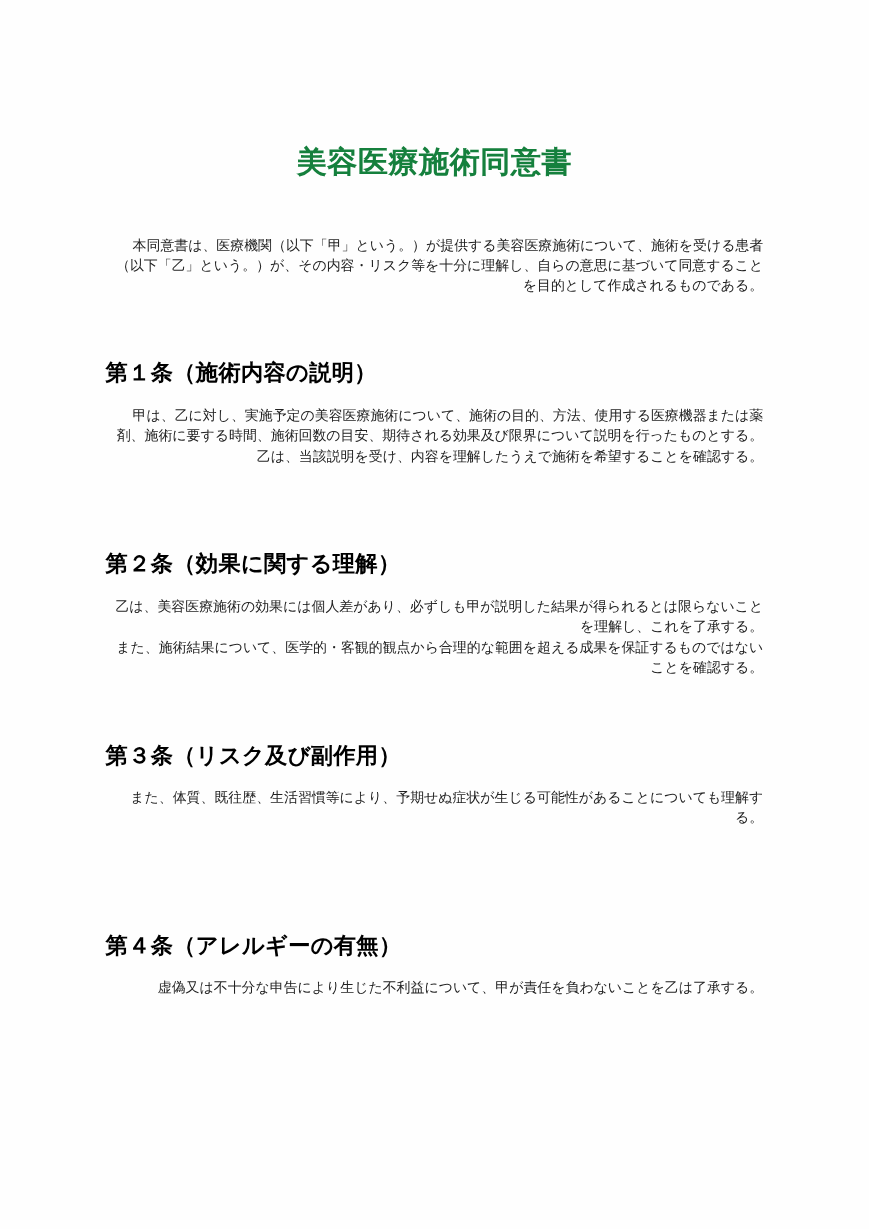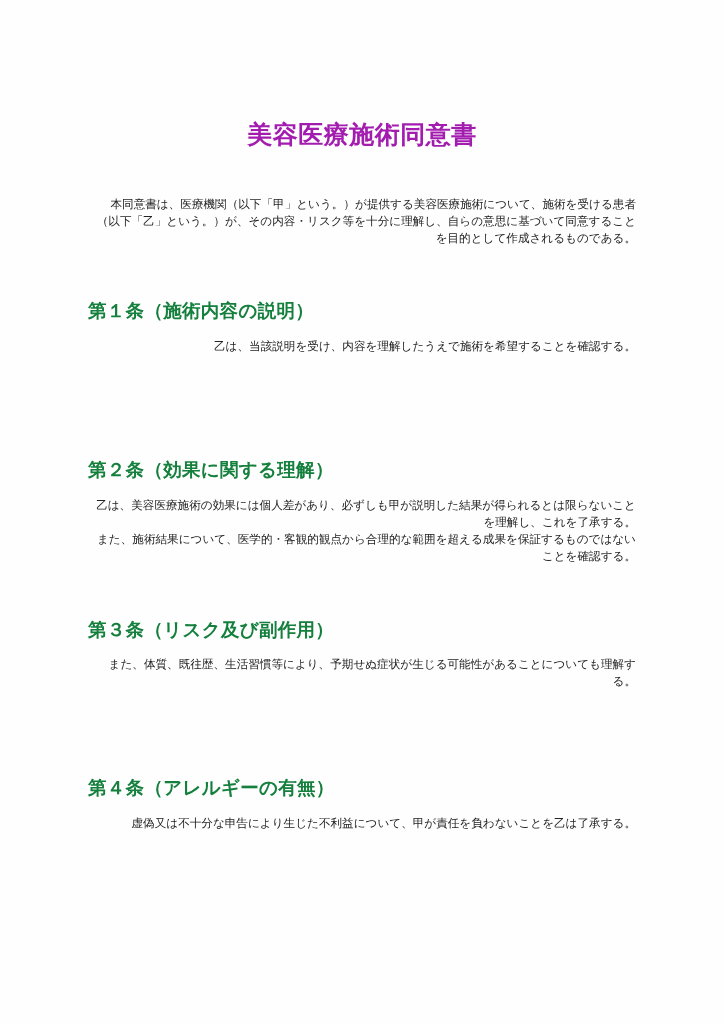--- a/index.html
+++ b/index.html
@@ -1,36 +1,37 @@
 <!DOCTYPE html>
 <html><head>
 <meta charset="utf-8">
 <style>
   html, body { margin: 0; padding: 0; background: #ffffff; }
   body { width: 724px; height: 1024px; position: relative; overflow: hidden;
          font-family: "DejaVu Sans", "Liberation Sans", sans-serif; color: #1a1a1a; }
   .page { position: absolute; left: 0; top: 0; width: 724px; height: 1024px; background: #fefefe; }
   .title { position: absolute; left: 0; width: 724px; top: 118px; text-align: center;
-           font-size: 25px; font-weight: bold; letter-spacing: 0.5px; color: #a21caf; }
+           font-size: 25px; font-weight: bold; letter-spacing: 0.5px; color: #15803d; }
   .para { position: absolute; left: 88px; width: 548px; font-size: 11.6px; line-height: 17px; color: #222; text-align: right; }
   .para p { margin: 0; }
-  .heading { position: absolute; left: 88px; font-size: 18.5px; font-weight: bold; color: #15803d; letter-spacing: 0.3px; text-align: right; }
+  .heading { position: absolute; left: 88px; font-size: 18.5px; font-weight: bold; color: #000000; letter-spacing: 0.3px; text-align: right; }
 </style>
 </head>
 <body>
 
 <div class="page">
   <div class="title">美容医療施術同意書</div>
 
   <div class="para" style="top:196px;">
     <p>本同意書は、医療機関（以下「甲」という。）が提供する美容医療施術について、施術を受ける患者（以下「乙」という。）が、その内容・リスク等を十分に理解し、自らの意思に基づいて同意することを目的として作成されるものである。</p>
   </div>
 
   <div class="heading" style="top:298px;">第１条（施術内容の説明）</div>
   <div class="para" style="top:338px;">
+    <p>甲は、乙に対し、実施予定の美容医療施術について、施術の目的、方法、使用する医療機器または薬剤、施術に要する時間、施術回数の目安、期待される効果及び限界について説明を行ったものとする。</p>
     <p>乙は、当該説明を受け、内容を理解したうえで施術を希望することを確認する。</p>
   </div>
 
   <div class="heading" style="top:457px;">第２条（効果に関する理解）</div>
   <div class="para" style="top:497px;">
     <p>乙は、美容医療施術の効果には個人差があり、必ずしも甲が説明した結果が得られるとは限らないことを理解し、これを了承する。</p>
     <p>また、施術結果について、医学的・客観的観点から合理的な範囲を超える成果を保証するものではないことを確認する。</p>
   </div>
 
   <div class="heading" style="top:617px;">第３条（リスク及び副作用）</div>

